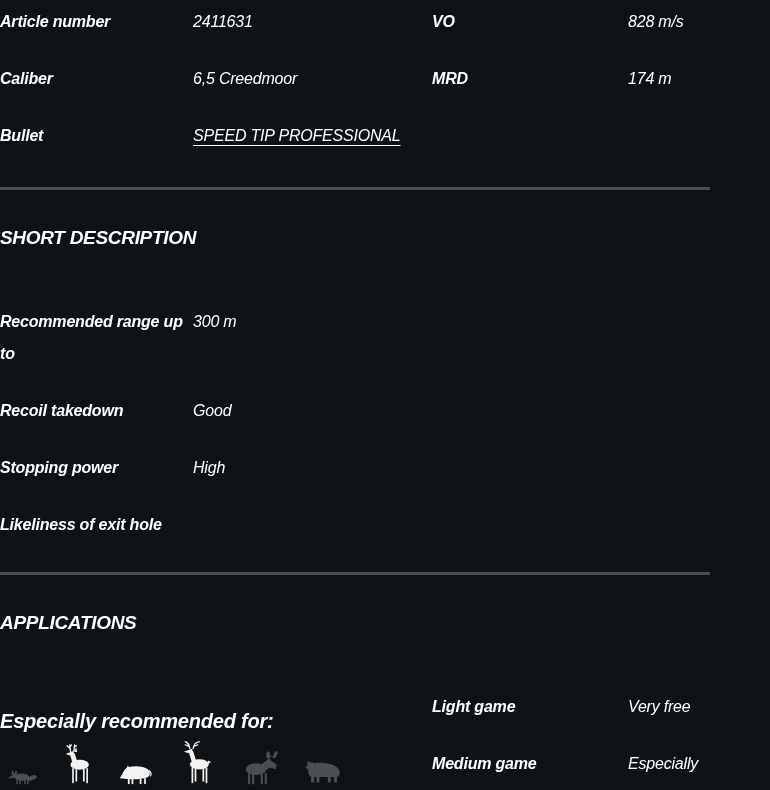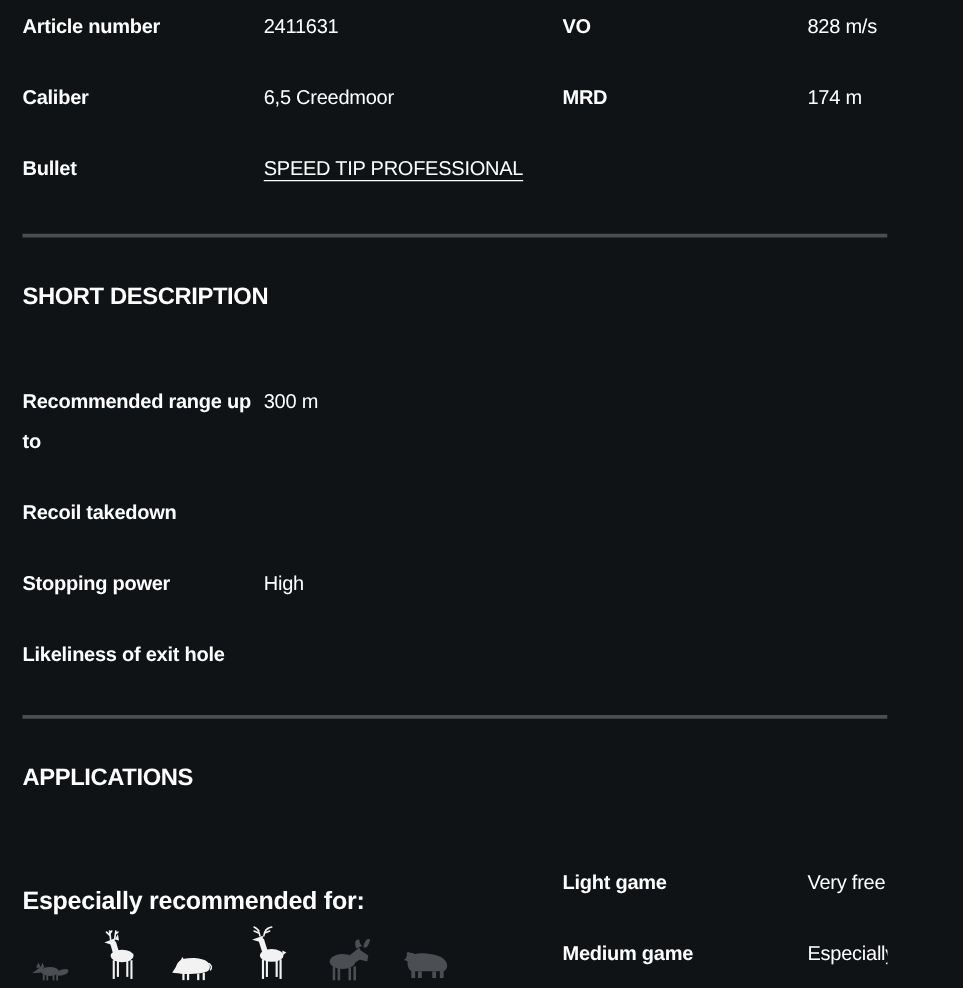--- a/index.html
+++ b/index.html
@@ -7,21 +7,21 @@
     --icon-highlight:#f2f2f2; --icon-muted:#4b4e52;
   }
   *{box-sizing:border-box; margin:0; padding:0;}
   html,body{width:770px; height:790px; overflow:hidden;}
   body{
     background:var(--background);
     color:var(--text);
     font-family:"Liberation Sans","DejaVu Sans",sans-serif;
     letter-spacing:-0.2px;
   }
-  .page{width:710px; height:790px; padding-left:18px; overflow:hidden;}
+  .page{width:710px; height:790px; overflow:hidden;font-style:italic;}
   .cols{display:flex;}
   .half-left{width:432px; flex:0 0 432px;}
   .half-right{flex:1 1 auto; min-width:0;}
   
   .spec-rows{padding-top:12px;}
   .spec-row{display:grid; height:57px; align-items:start;}
   .half-left .spec-row{grid-template-columns:193px 1fr;}
   .half-right .spec-row{grid-template-columns:196px 1fr;}
   .label{font-weight:700; font-size:16px; line-height:20px;}
   .value{font-weight:400; font-size:16px; line-height:20px;}
@@ -100,20 +100,21 @@
   <h2>SHORT DESCRIPTION</h2>
 
   <div class="cols desc-rows">
     <div class="half-left">
       <div class="dr">
         <div class="label">Recommended range up to</div>
         <div class="value">300 m</div>
       </div>
       <div class="dr">
         <div class="label">Recoil takedown</div>
+        <div class="value">Good</div>
       </div>
       <div class="dr">
         <div class="label">Stopping power</div>
         <div class="value">High</div>
       </div>
       <div class="dr">
         <div class="label">Likeliness of exit hole</div>
       </div>
     </div>
   </div>

